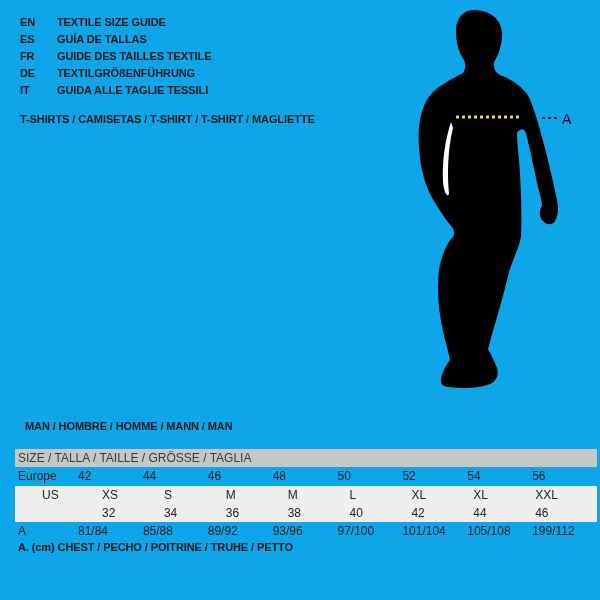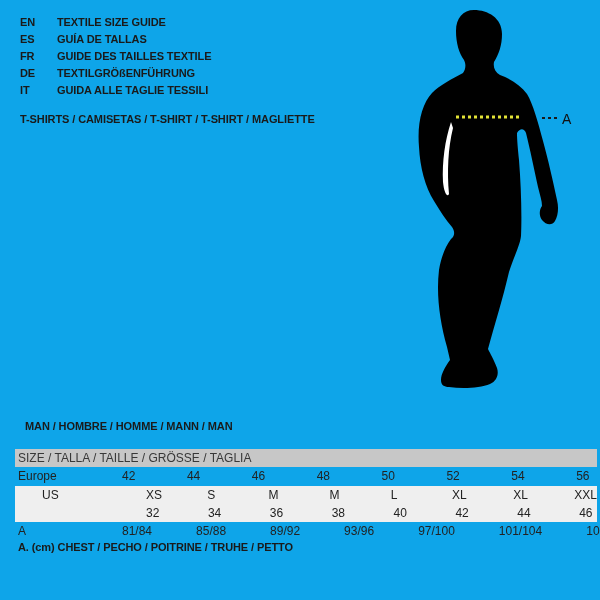--- a/index.html
+++ b/index.html
@@ -18,21 +18,21 @@
   .sil{fill:var(--sil,#000);}
   .gap{fill:#ffffff;}
   .dash-yellow{stroke:var(--dash,#e3e337);stroke-width:3;stroke-dasharray:3 3;}
   .dash-black{stroke:#1a1a1a;stroke-width:2;stroke-dasharray:3 3;}
   .figure-wrap text{font-family:"Liberation Sans",sans-serif;font-size:14px;fill:#111;}
   
   .man-title{position:absolute;left:18px;top:420px;font-weight:bold;font-size:11px;letter-spacing:-0.1px;margin-left:7px;}
   
   .size-table{position:absolute;left:15px;top:449px;width:582px;font-size:12px;color:#222;}
   .t-header{height:18px;line-height:18px;background:var(--header-bg,#c7c7c7);padding-left:3px;color:#383838;}
-  .t-row{display:flex;height:19px;line-height:19px;gap:44px;}
+  .t-row{display:flex;height:19px;line-height:19px;}
   .t-band{background:var(--alt-bg,#efefef);}
   .t-band .t-row{height:18px;line-height:18px;padding-left:24px;}
   .t-label{flex:0 0 60px;width:60px;padding-left:3px;text-align:left;}
   .t-cell{flex:1;text-align:left;}
   
   .footnote{position:absolute;left:18px;top:541px;font-weight:bold;font-size:11px;letter-spacing:-0.1px;}
 </style>
 </head>
 <body>
 

